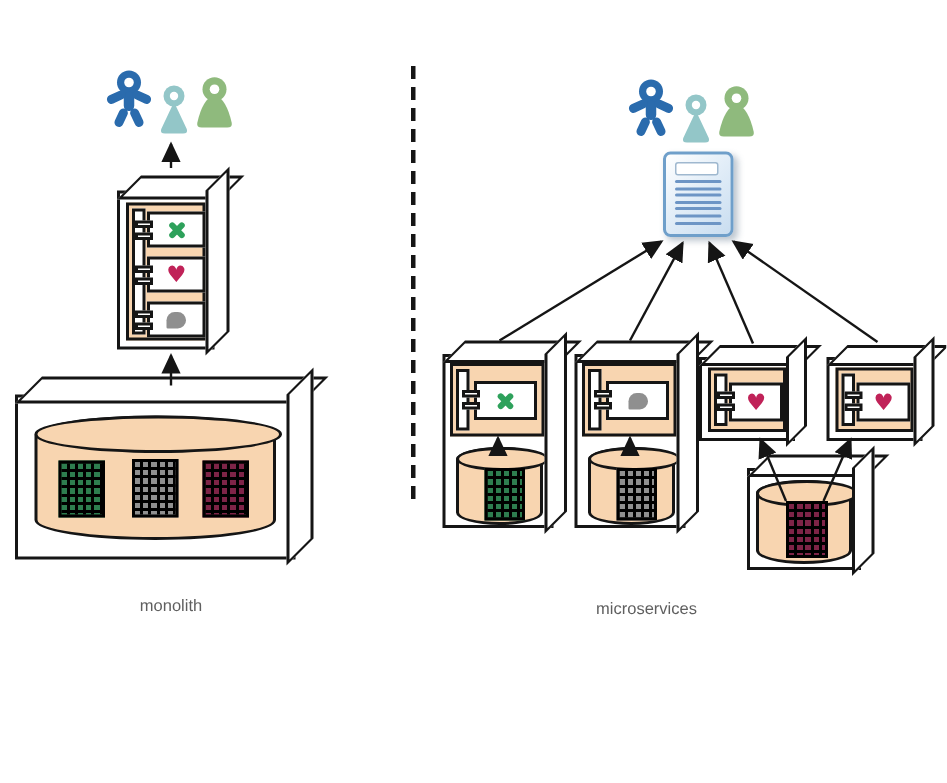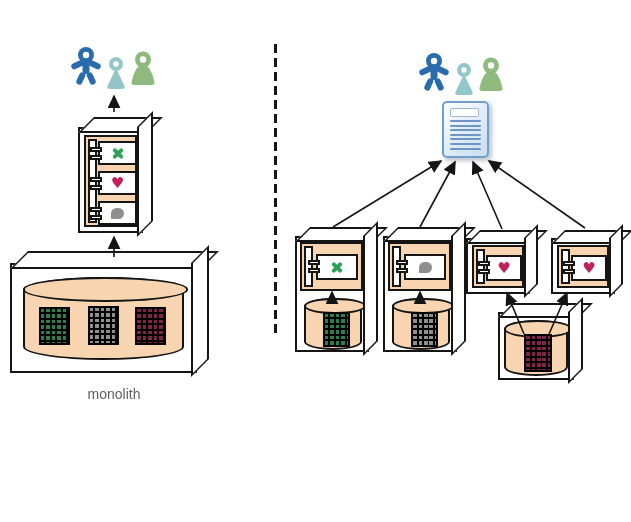--- a/index.html
+++ b/index.html
@@ -80,21 +80,21 @@
   .doc {
     position: absolute; left: 442px; top: 101px; width: 47px; height: 57px;
     border: 2px solid #6F9FCA; border-radius: 5px;
     background: linear-gradient(135deg, #ffffff 0%, #e3eef8 45%, #c9ddf0 100%);
     box-shadow: 2.5px 2.5px 4px rgba(110,130,150,0.45);
     padding: 5px 6px;
   }
   .doc .docinput { width: 29px; height: 9px; background: #fff; border: 1.5px solid #9FB8CF; border-radius: 2px; margin-bottom: 3px; }
   .doc .docline { height: 2px; background: #6D95C5; border-radius: 1px; margin-top: 2.6px; }
 
-  .lbl { position: absolute; width: 120px; text-align: center; font-size: 14px; color: #5F5F5F; }
+  .lbl { position: absolute; width: 120px; text-align: center; font-size: 11px; color: #5F5F5F; margin-top: 12px; }
 
   .arrows { position: absolute; left: 0; top: 0; width: 631px; height: 522px; pointer-events: none; }
 </style>
 </head>
 <body>
 
 <div class="canvas">
 
   <div class="divider"></div>
 
@@ -237,20 +237,21 @@
       </div>
     </div>
   </div>
 
   <div class="box3d" style="left:498px; top:312px; width:76px; height:68px; --d:11px;">
     <div class="cyl" style="left:4px; top:6px; width:64px; height:56px;">
       <div class="grid maroon" style="left:18px; top:12px; width:28px; height:38px;"></div>
     </div>
   </div>
 
+  <div class="lbl" style="left:371px; top:388px;">microservices</div>
 
   <svg class="arrows" viewBox="0 0 631 522">
     <defs>
       <marker id="ah" markerWidth="10" markerHeight="9" refX="7.5" refY="4" orient="auto">
         <path d="M0 0 L8.5 4 L0 8 Z" fill="#151515"></path>
       </marker>
     </defs>
     <g stroke="#151515" stroke-width="1.6" marker-end="url(#ah)">
 
       <line x1="114" y1="112" x2="114" y2="96"></line>

